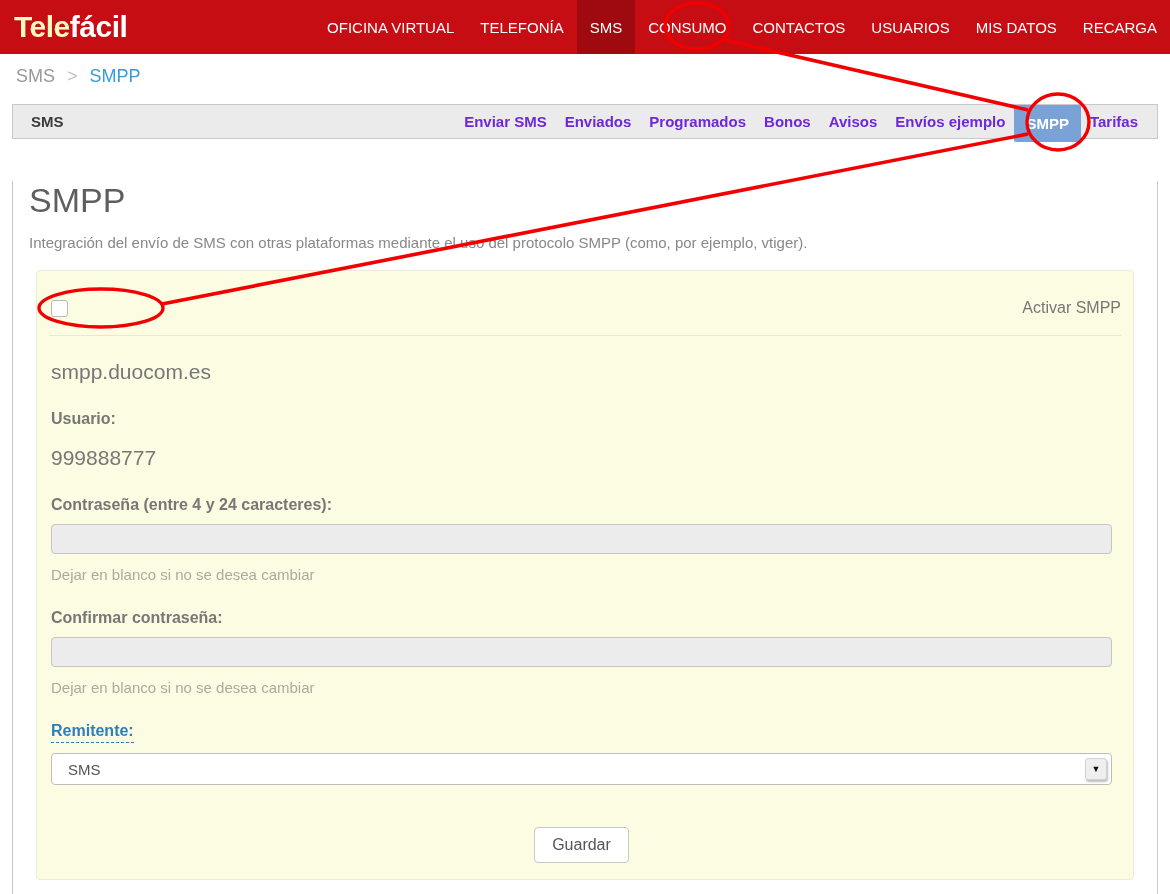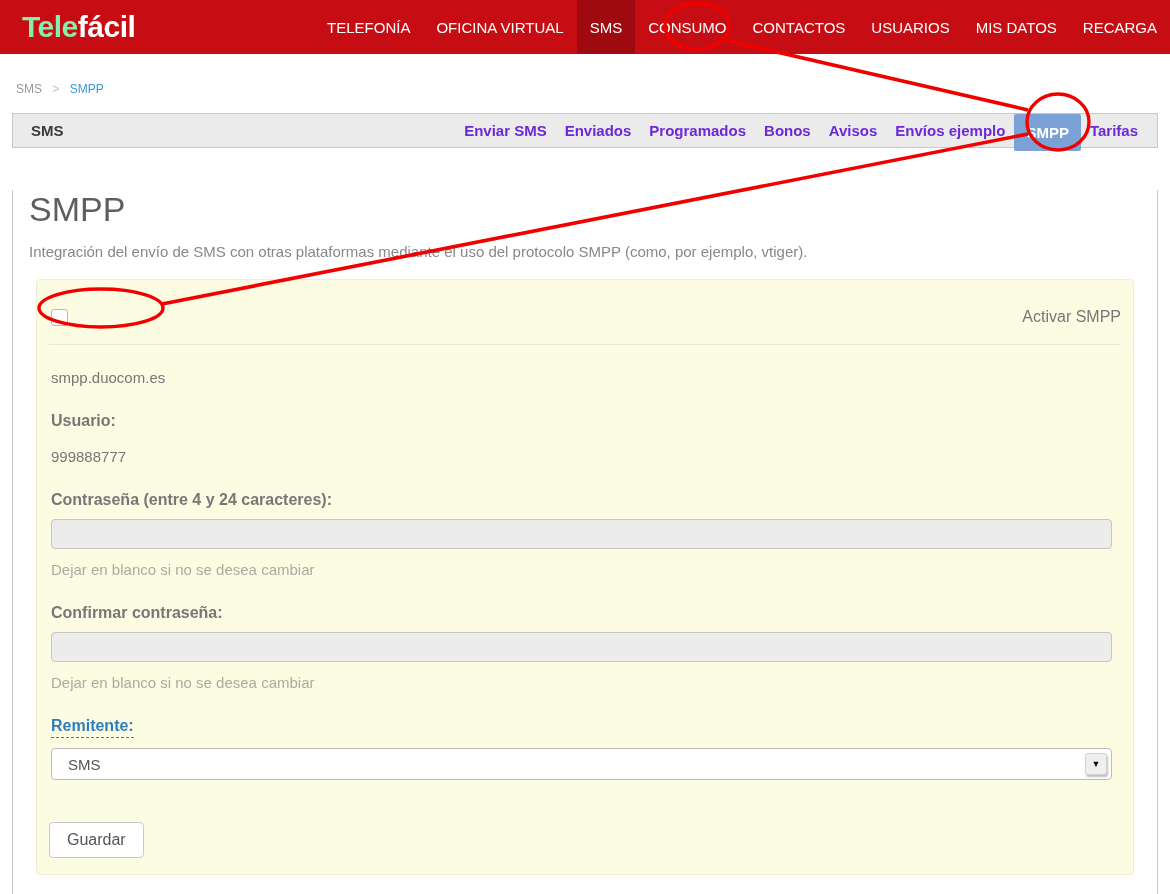--- a/index.html
+++ b/index.html
@@ -13,31 +13,31 @@
 
   
   .topbar {
     height: 54px;
     background: #C60D13;
     display: flex;
     align-items: center;
     padding-left: 14px;
   }
   .logo { font-size: 30px; font-weight: bold; letter-spacing: -0.5px; cursor: default; }
-  .logo .t1 { color: #86efac; margin-left: 8px; }
+  .logo .t1 { color: #fef9c3; }
   .logo .t2 { color: #ffffff; }
   .topnav { margin-left: auto; display: flex; height: 54px; align-items: stretch; }
   .navitem {
     color: #ffffff; font-size: 15px; display: flex; align-items: center;
     padding: 0 13px; cursor: pointer; white-space: nowrap;
   }
   .navitem.active { background: #9E0A10; }
 
   
-  .breadcrumb { padding: 28px 0 0 16px; font-size: 12px; color: #999; }
+  .breadcrumb { padding: 12px 0 0 16px; font-size: 18px; color: #999; }
   .breadcrumb .crumb-link { color: #999; cursor: pointer; }
   .breadcrumb .sep { color: #C0C0C0; margin: 0 7px; }
   .breadcrumb .current { color: #3A9AD9; cursor: pointer; }
 
   
   .container { margin: 17px 12px 0 12px; }
   .tabbar {
     border: 1px solid #C9C9C9;
     background: #EBEBEB;
     height: 35px;
@@ -80,21 +80,21 @@
   .checkbox-row { display: flex; align-items: center; color: #777; font-size: 16px; padding-left: 2px; justify-content: space-between; }
   .checkbox {
     width: 17px; height: 17px; background: #fff; border: 1px solid #B9B9B9;
     border-radius: 3px; margin-right: 8px; cursor: pointer; flex: 0 0 auto;
   }
   .divider { border: none; border-top: 1px solid #E8E8D4; margin-top: 18px; }
 
   .field { margin-top: 24px; padding: 0 2px; }
   .field + .field { margin-top: 26px; }
   .field-label { font-weight: bold; color: #777; font-size: 16px; }
-  .field-value { margin-top: 18px; color: #777; font-size: 15px; }
+  .field-value { margin-top: 18px; color: #777; font-size: 21px; }
   .text-input {
     margin-top: 10px; display: block; width: calc(100% - 7px); height: 30px;
     background: #ECECEC; border: 1px solid #C6C6C6; border-radius: 4px;
     font-family: "Liberation Sans", sans-serif; font-size: 15px; padding: 0 8px; color: #555;
   }
   .hint { margin-top: 12px; color: #ABABA0; font-size: 15px; }
 
   .label-link {
     color: #2E7EBF; font-weight: bold; font-size: 16px; display: inline-block;
     border-bottom: 1px dashed #2E7EBF; padding-bottom: 2px; cursor: help;
@@ -106,43 +106,43 @@
   }
   .select-text { padding-left: 16px; color: #555; font-size: 15px; }
   .select-arrow {
     position: absolute; right: 4px; top: 4px; width: 22px; height: 22px;
     background: #EFEFEF; border: 1px solid #D2D2D2; border-radius: 3px;
     display: flex; align-items: center; justify-content: center;
     font-size: 9px; color: #111;
     box-shadow: 1px 2px 2px rgba(0,0,0,0.25);
   }
 
-  .actions { display: flex; justify-content: flex-start; margin-top: 42px; padding-right: 7px; }
+  .actions { display: flex; justify-content: center; margin-top: 42px; padding-right: 7px; }
   .save-btn {
     background: #ffffff; border: 1px solid #C9C9C9; border-radius: 4px;
     padding: 8px 17px; font-size: 16px; color: #555; cursor: pointer;
     font-family: "Liberation Sans", sans-serif;
   }
 
   
   .annotations {
     position: absolute; left: 0; top: 0; width: 1170px; height: 894px;
     pointer-events: none; z-index: 10;
   }
 </style>
 </head>
 <body>
 
 <div class="topbar">
   <div class="logo">
     <span class="t1">Tele</span><span class="t2">fácil</span>
   </div>
   <div class="topnav">
+    <div class="navitem">OFICINA VIRTUAL</div>
     <div class="navitem">TELEFONÍA</div>
-    <div class="navitem">OFICINA VIRTUAL</div>
     <div class="navitem active">SMS</div>
     <div class="navitem">CONSUMO</div>
     <div class="navitem">CONTACTOS</div>
     <div class="navitem">USUARIOS</div>
     <div class="navitem">MIS DATOS</div>
     <div class="navitem">RECARGA</div>
   </div>
 </div>
 
 <div class="breadcrumb">

